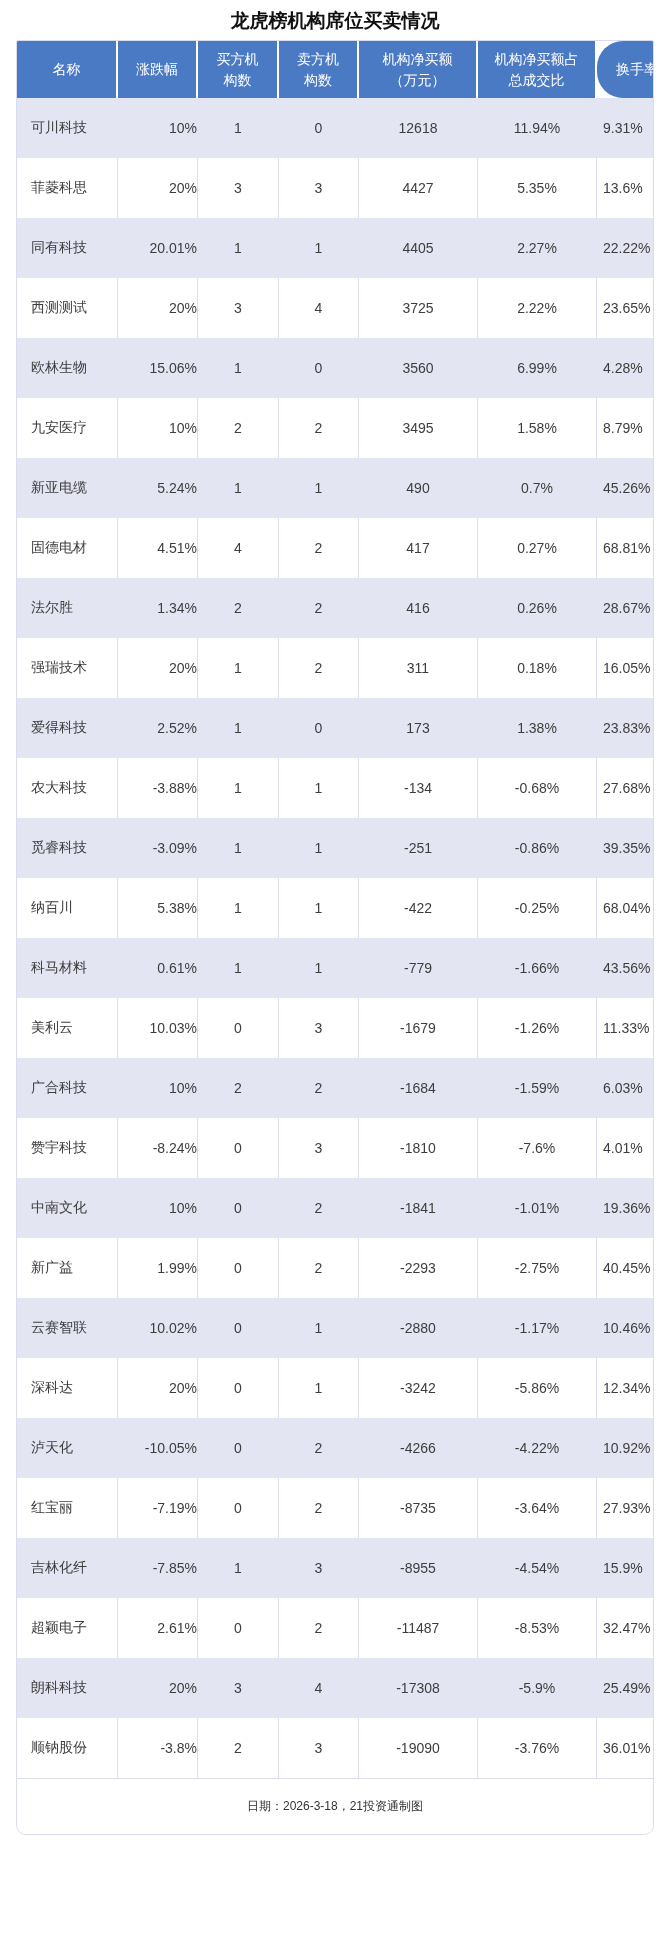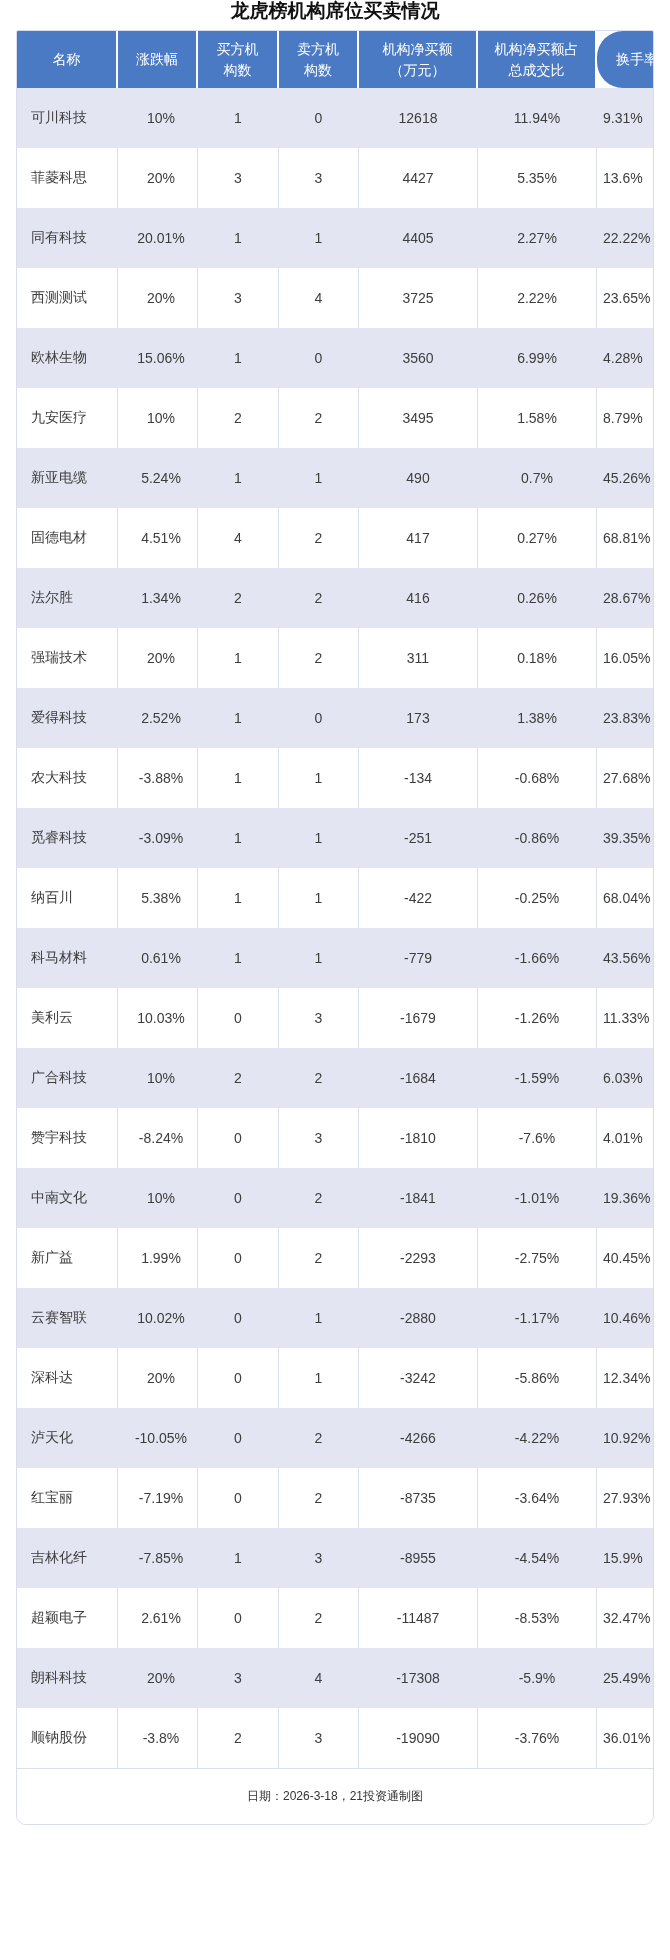--- a/index.html
+++ b/index.html
@@ -14,21 +14,21 @@
     width:670px;height:1960px;
     font-family:"Liberation Sans","DejaVu Sans",sans-serif;
     -webkit-font-smoothing:antialiased;
   }
   .page{width:670px;}
   .page-title{
     text-align:center;
     font-size:19px;
     font-weight:600;
     color:#111111;
-    padding:0 0 8px 0;
+    padding:10px 0 8px 0;
     line-height:22px;
   }
   .table-wrap{
     margin:0 16px;
     border:1px solid var(--outer-border);
     border-radius:2px 2px 10px 10px;
     overflow:hidden;
     background:#ffffff;
   }
   table{
@@ -63,21 +63,21 @@
     font-size:14px;
     color:var(--body-text);
     vertical-align:middle;
     padding:0;
     border-right:1px solid transparent;
   }
   tbody tr:nth-child(odd) td{background:var(--alt-bg);}
   tbody tr:nth-child(even) td{background:#ffffff;border-right-color:var(--grid);}
   tbody tr td:last-child{border-right:none;}
   td.c0{text-align:left;padding-left:14px;}
-  td.c1{text-align:center;padding-left:7px;}
+  td.c1{text-align:right;padding-left:7px;}
   td.c2,td.c3,td.c4,td.c5{text-align:center;}
   td.c6{text-align:left;padding-left:6px;}
   .table-footer{
     height:55px;
     border-top:1px solid var(--grid);
     display:flex;
     align-items:center;
     justify-content:center;
     font-size:12px;
     color:#333333;

